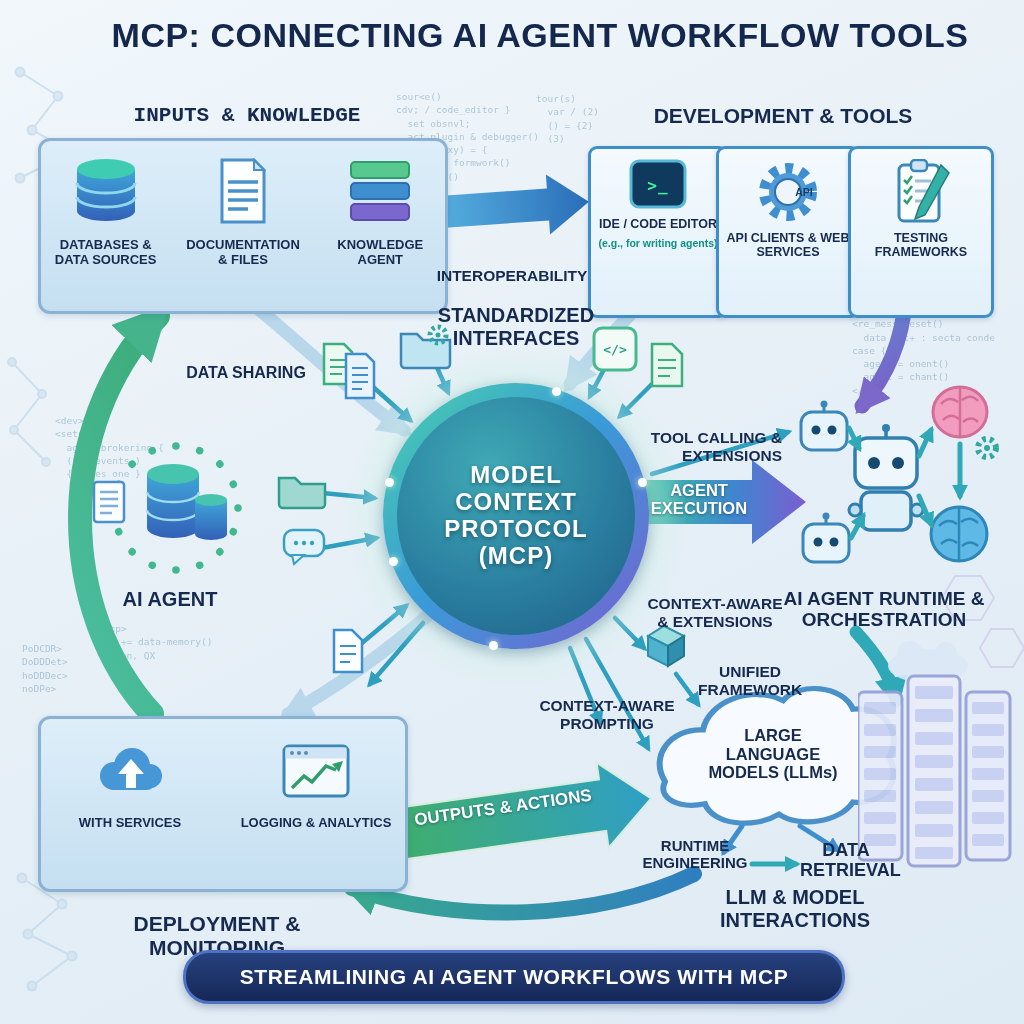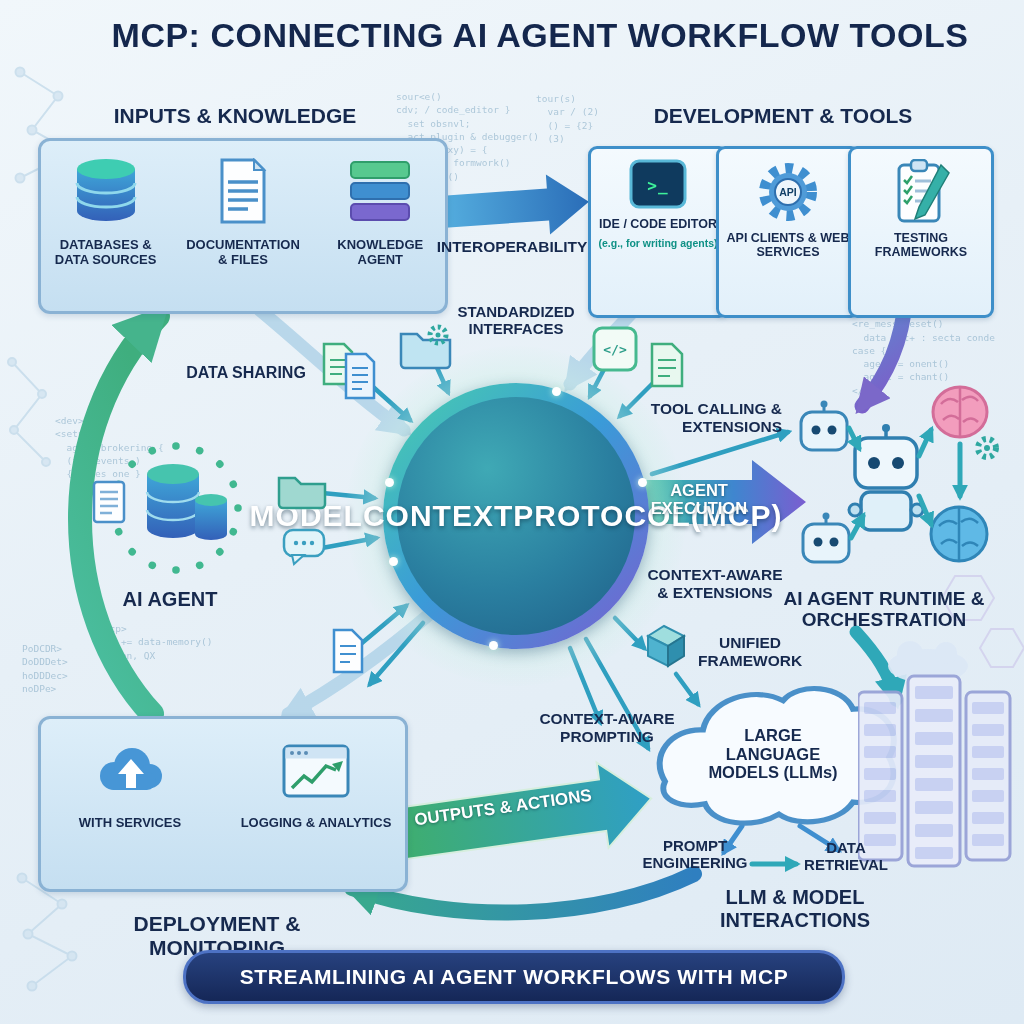--- a/index.html
+++ b/index.html
@@ -7,50 +7,50 @@
          font-family:"Liberation Sans",sans-serif;
          background:linear-gradient(155deg,#f1f7fb 0%,#e7f0f7 45%,#deeaf4 100%);}
   .abs{position:absolute;}
   svg{display:block;}
   .layer{position:absolute;left:0;top:0;z-index:1;}
   .codeblock{position:absolute;z-index:0;font-family:"DejaVu Sans Mono",monospace;
              font-size:9.5px;line-height:1.4;color:#6f9cba;opacity:.5;white-space:pre;}
   .lbl{font-weight:800;color:#16294e;text-align:center;line-height:1.13;}
   .title{left:0;top:16px;width:1024px;font-size:34px;letter-spacing:.5px;color:#14274d;z-index:4;margin-left:28px;}
   .heading{font-size:21px;z-index:4;}
-  .flabel{font-size:15.5px;z-index:4;}
+  .flabel{font-size:15.5px;z-index:4;margin-top:29px;}
   .panel{position:absolute;border:3px solid #8ab2d4;border-radius:12px;
          background:linear-gradient(180deg,#ddeef9,#c5dff1);
          box-shadow:0 2px 6px rgba(40,80,120,.18);display:flex;gap:20px;
          padding:10px 6px 6px;z-index:2;}
   .pitem{flex:1;display:flex;flex-direction:column;align-items:center;gap:5px;min-width:0;}
   .pitem .ic{height:82px;display:flex;align-items:center;justify-content:center;}
   .plbl{font-size:13px;}
   .devbox{position:absolute;border:3px solid #3e8fc9;border-radius:9px;
           background:linear-gradient(180deg,#f4fafe,#e2f0fa);display:flex;flex-direction:column;
           align-items:center;padding:10px 5px 6px;gap:6px;z-index:2;
           box-shadow:0 2px 5px rgba(40,80,120,.2);}
   .dlbl{font-size:12.5px;font-weight:800;color:#16294e;text-align:center;line-height:1.15;}
   .dsub{font-size:10.5px;font-weight:700;color:#0f9186;text-align:center;line-height:1.15;}
   .icwrap{position:relative;}
   .tglyph{position:absolute;left:0;top:0;width:58px;height:52px;display:flex;align-items:center;
           justify-content:center;font-family:"DejaVu Sans Mono",monospace;font-weight:bold;
           color:#3ef09a;font-size:16px;letter-spacing:1px;}
-  .api-badge{position:absolute;left:0;top:0;width:70px;height:66px;display:flex;align-items:center;
+  .api-badge{position:absolute;left:16px;top:0;width:70px;height:66px;display:flex;align-items:center;
              justify-content:center;font-size:10.5px;font-weight:800;color:#123f66;}
   .codeglyph{position:absolute;left:0;top:0;width:46px;height:46px;display:flex;align-items:center;
              justify-content:center;font-family:"DejaVu Sans Mono",monospace;font-weight:bold;
              color:#2e9e8a;font-size:13px;}
   .mcp-glow{left:346px;top:346px;width:340px;height:340px;border-radius:50%;z-index:2;
             background:radial-gradient(circle,rgba(206,246,226,.95) 0%,rgba(204,240,230,.45) 55%,rgba(204,240,230,0) 72%);}
   .mcp-ring{left:383px;top:383px;width:266px;height:266px;border-radius:50%;z-index:3;
             background:linear-gradient(135deg,#49d0ac 0%,#3a9bd8 48%,#7a5ed0 100%);
             box-shadow:0 4px 14px rgba(30,70,110,.35);display:flex;align-items:center;justify-content:center;}
-  .mcp-inner{width:238px;height:238px;border-radius:50%;display:flex;
-             align-items:center;justify-content:center;color:#fff;font-weight:800;font-size:30px;
+  .mcp-inner{width:238px;height:238px;border-radius:50%;display:flex;flex-direction:column;
+             align-items:center;justify-content:center;color:#fff;font-weight:800;font-size:24px;
              letter-spacing:1px;line-height:1.12;text-shadow:0 2px 4px rgba(10,40,60,.5);
              background:radial-gradient(circle at 38% 30%,#3fa9b5 0%,#2a7fa0 55%,#1f5f88 100%);}
   .ring-dot{width:9px;height:9px;border-radius:50%;background:#fff;z-index:4;box-shadow:0 0 6px #bfeee0;}
   .white-on-arrow{color:#fff;font-weight:800;text-align:center;z-index:4;
                   text-shadow:0 1px 3px rgba(10,50,70,.55);line-height:1.12;}
   .banner{left:183px;top:950px;width:656px;height:48px;border-radius:26px;z-index:5;
           background:linear-gradient(180deg,#27427f,#152757);border:3px solid #4d72c4;
           display:flex;align-items:center;justify-content:center;color:#fff;font-weight:800;
           font-size:21px;letter-spacing:.6px;box-shadow:0 3px 8px rgba(20,40,80,.3);}
   .icon{z-index:3;}
@@ -222,21 +222,21 @@
   Coen, QX</div>
   <div class="codeblock" style="left:22px;top:642px;">PoDCDR&gt;
 DoDDDet&gt;
 hoDDDec&gt;
 noDPe&gt;</div>
 
   
   <div class="abs lbl title">MCP: CONNECTING AI AGENT WORKFLOW TOOLS</div>
 
   
-  <div class="abs lbl heading" style="left:40px;top:104px;width:390px;">INPUTS &amp; KNOWLEDGE</div>
+  <div class="abs lbl heading" style="left:52px;top:104px;width:390px;font-family:Liberation Mono, monospace;">INPUTS &amp; KNOWLEDGE</div>
   <div class="panel" style="left:38px;top:138px;width:392px;height:154px;">
     <div class="pitem">
       <span class="ic">
         <svg width="72" height="70">
           <path d="M7 12 V54 a29 10 0 0 0 58 0 V12" fill="url(#gradDb)"></path>
           <path d="M7 26 a29 10 0 0 0 58 0 M7 40 a29 10 0 0 0 58 0" stroke="#8fd8ec" stroke-width="3" fill="none"></path>
           <ellipse cx="36" cy="12" rx="29" ry="10" fill="#3ecdb2"></ellipse>
         </svg>
       </span>
       <div class="plbl lbl">DATABASES &amp; DATA SOURCES</div>
@@ -294,27 +294,27 @@
         <path d="M26 22 H42 M26 32 H42 M26 42 H42" stroke="#9fc0da" stroke-width="3"></path>
         <path d="M15 21 L18 24 L23 17 M15 31 L18 34 L23 27 M15 41 L18 44 L23 37" stroke="#2ea06b" stroke-width="2.5" fill="none"></path>
         <polygon points="52,6 60,14 36,56 26,60 30,48" fill="#35b0a8" stroke="#1f7f78" stroke-width="1.5"></polygon>
       </svg>
     </span>
     <div class="dlbl">TESTING FRAMEWORKS</div>
   </div>
 
   
   <div class="abs lbl flabel" style="left:433px;top:238px;width:158px;">INTEROPERABILITY</div>
-  <div class="abs lbl" style="left:437px;top:304px;width:158px;font-size:15px;z-index:4;">STANDARDIZED INTERFACES</div>
+  <div class="abs lbl" style="left:437px;top:304px;width:158px;font-size:20px;z-index:4;">STANDARDIZED INTERFACES</div>
   <div class="abs lbl" style="left:180px;top:364px;width:132px;font-size:16px;z-index:4;">DATA SHARING</div>
   <div class="abs lbl flabel" style="left:650px;top:400px;width:132px;text-align:right;">TOOL CALLING &amp; EXTENSIONS</div>
   <div class="abs white-on-arrow" style="left:646px;top:481px;width:106px;font-size:16.5px;">AGENT EXECUTION</div>
   <div class="abs lbl flabel" style="left:646px;top:566px;width:138px;">CONTEXT-AWARE &amp; EXTENSIONS</div>
   <div class="abs lbl flabel" style="left:698px;top:634px;width:104px;">UNIFIED FRAMEWORK</div>
-  <div class="abs lbl flabel" style="left:538px;top:710px;width:138px;text-align:center;">CONTEXT-AWARE PROMPTING</div>
+  <div class="abs lbl flabel" style="left:538px;top:668px;width:138px;text-align:center;">CONTEXT-AWARE PROMPTING</div>
   <div class="abs white-on-arrow" style="left:398px;top:798px;width:210px;font-size:17px;transform:rotate(-8deg);">OUTPUTS &amp; ACTIONS</div>
 
   
   <div class="abs mcp-glow"></div>
   <div class="abs mcp-ring">
     <div class="mcp-inner">
       <div>MODEL</div>
       <div>CONTEXT</div>
       <div>PROTOCOL</div>
       <div>(MCP)</div>
@@ -528,20 +528,20 @@
 
   
   <span class="abs icon" style="left:643px;top:680px;z-index:2;">
     <svg width="262" height="160">
       <g transform="scale(1,0.86)">
         <path d="M22 118 C6 88, 28 56, 60 58 C66 24, 110 6, 140 24 C156 2, 200 6, 210 34 C242 30, 260 62, 246 90 C260 118, 240 146, 210 142 C196 166, 156 172, 136 156 C110 174, 70 168, 62 144 C36 150, 14 138, 22 118 Z" fill="#f7fbff" stroke="#4a90c9" stroke-width="6"></path>
       </g>
     </svg>
   </span>
   <div class="abs lbl" style="left:708px;top:726px;width:130px;font-size:16.5px;z-index:4;">LARGE LANGUAGE MODELS (LLMs)</div>
-  <div class="abs lbl" style="left:636px;top:838px;width:118px;font-size:15px;z-index:4;">PROMPT ENGINEERING</div>
-  <div class="abs lbl" style="left:800px;top:840px;width:92px;font-size:15px;z-index:4;">DATA RETRIEVAL</div>
+  <div class="abs lbl" style="left:636px;top:838px;width:118px;font-size:15px;z-index:4;">RUNTIME ENGINEERING</div>
+  <div class="abs lbl" style="left:800px;top:840px;width:92px;font-size:18px;z-index:4;">DATA RETRIEVAL</div>
   <div class="abs lbl" style="left:692px;top:886px;width:206px;font-size:20px;z-index:4;">LLM &amp; MODEL INTERACTIONS</div>
 
   
   <div class="abs banner">STREAMLINING AI AGENT WORKFLOWS WITH MCP</div>
 
 </div>
 
 </body></html>

